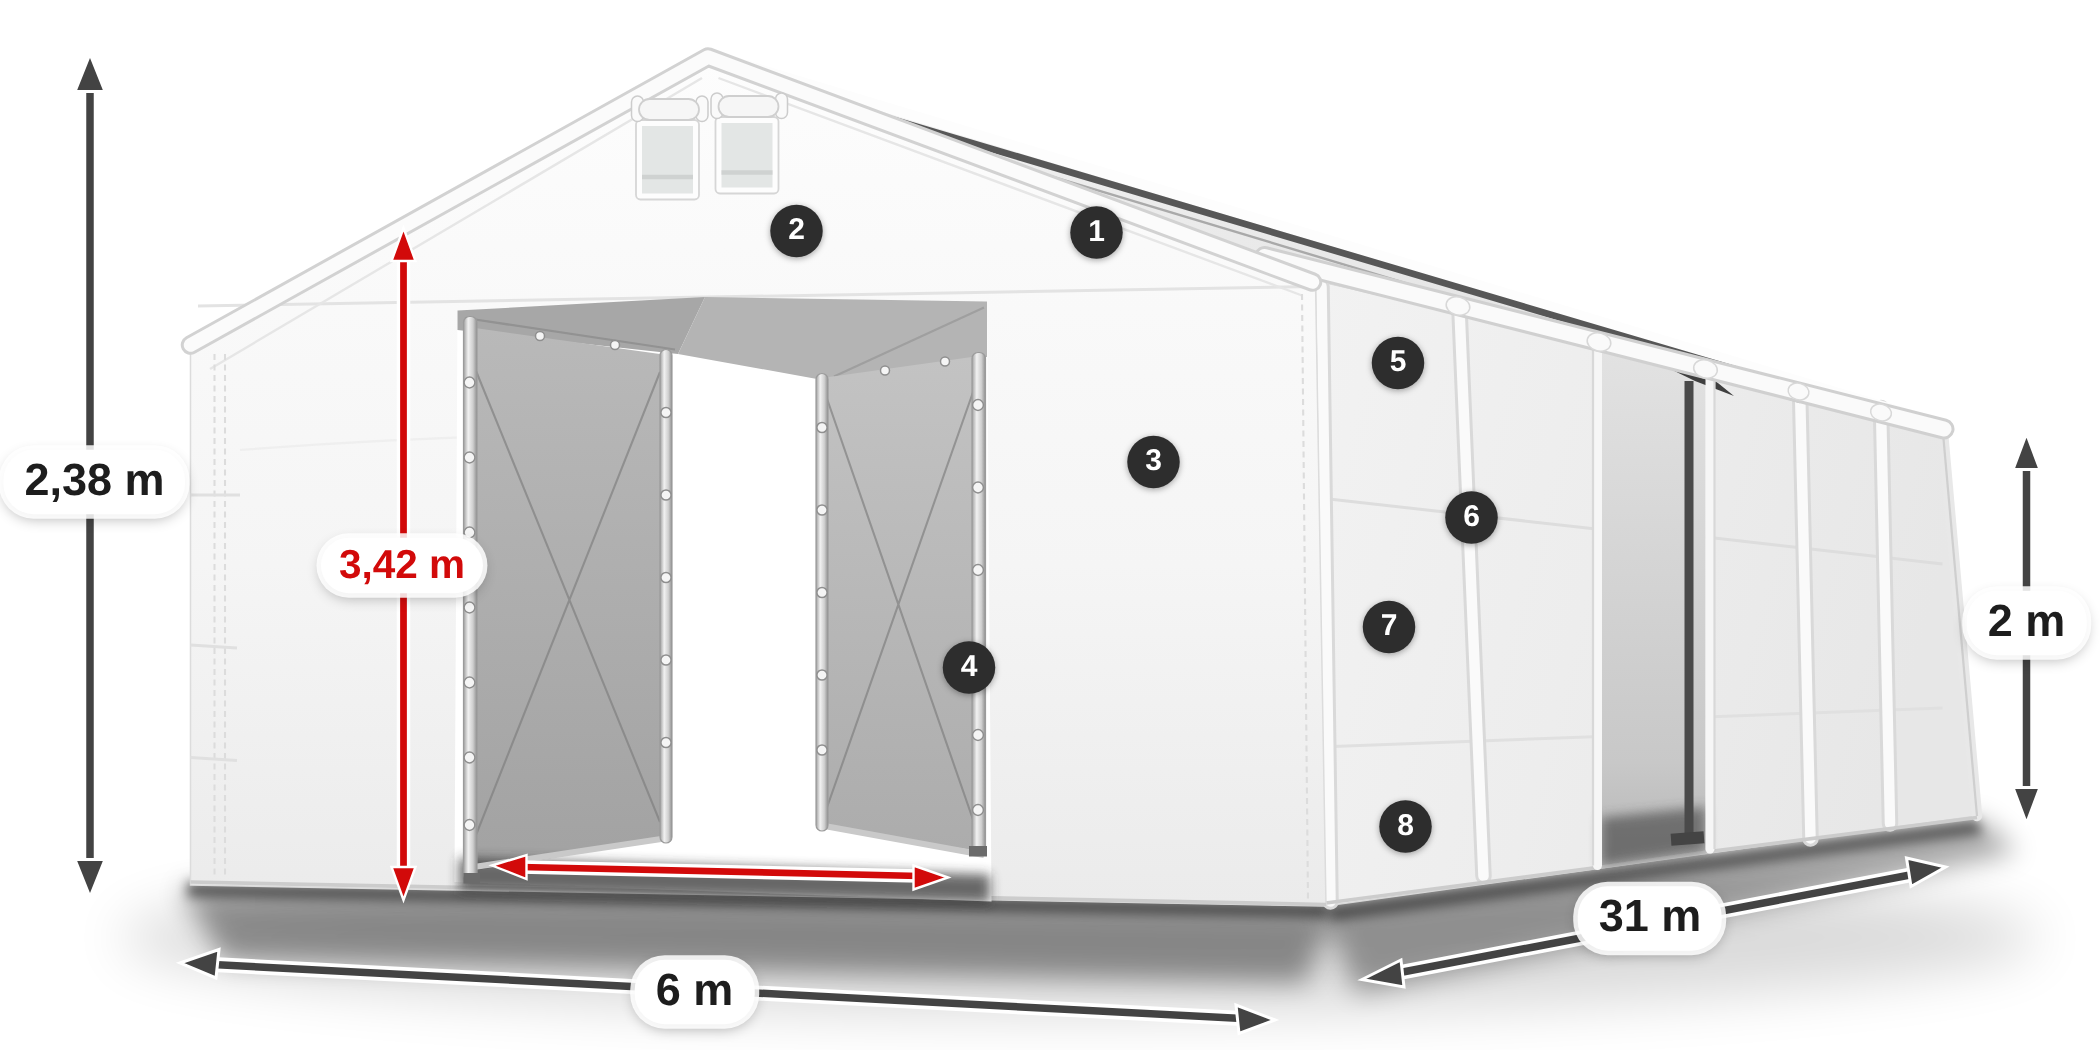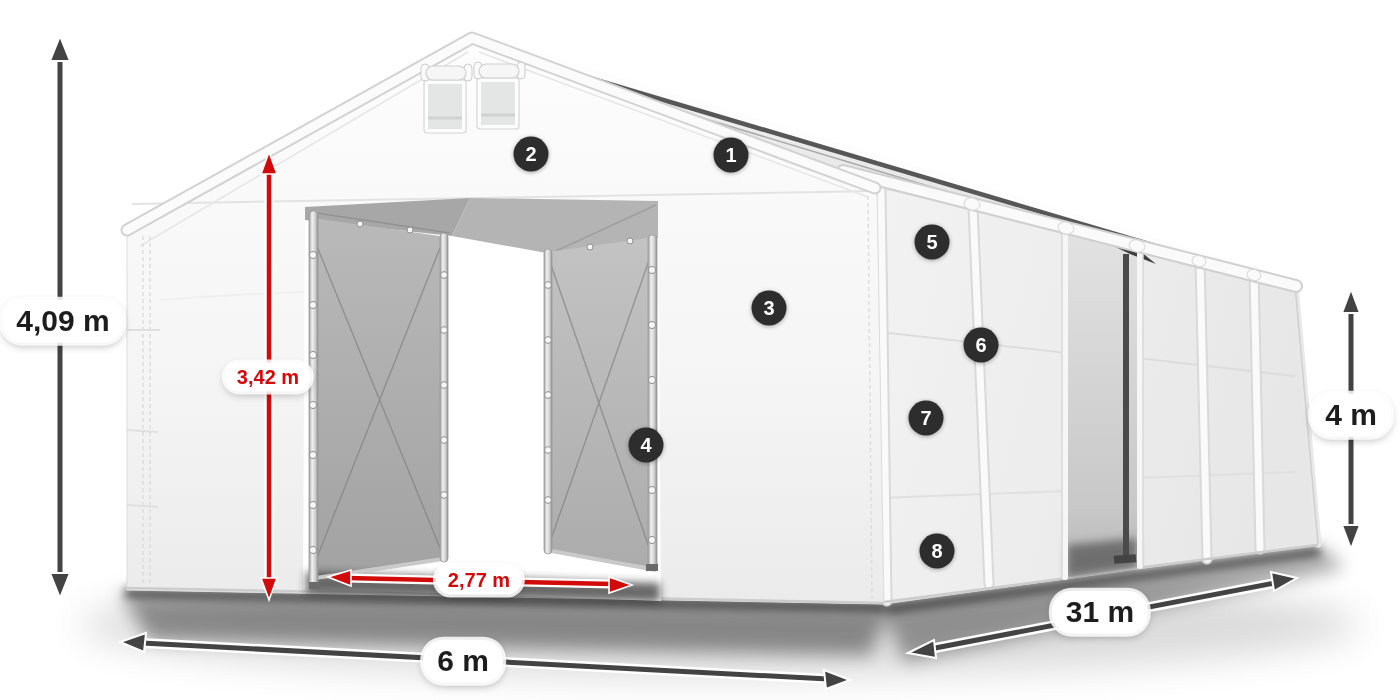--- a/index.html
+++ b/index.html
@@ -9,21 +9,21 @@
     font-family:"Liberation Sans", sans-serif;
   }
   .stage svg{position:absolute;left:0;top:0;}
   .dim{
     position:absolute;transform:translate(-50%,-50%);
     background:#ffffff;border-radius:20px;
     padding:4px 14px;white-space:nowrap;
     font-weight:bold;color:#1d1d1d;font-size:30px;line-height:1.15;
     box-shadow:0 0 0 3px rgba(255,255,255,.85), 0 3px 9px rgba(0,0,0,.30);
   }
-  .dim.red{color:var(--accent-red,#d20a0a);font-size:20px;padding:3px 12px;}
+  .dim.red{color:var(--accent-red,#d20a0a);font-size:27px;padding:3px 12px;}
   .badge{
     position:absolute;transform:translate(-50%,-50%);
     width:35px;height:35px;border-radius:50%;
     background:var(--badge-bg,#2d2d2d);color:var(--badge-text,#ffffff);
     display:flex;align-items:center;justify-content:center;
     font-weight:bold;font-size:20px;
     box-shadow:0 1px 4px rgba(0,0,0,.35);
     cursor:pointer;
   }
 </style>
@@ -286,20 +286,19 @@
 
 <div class="badge" style="left:731px;top:155px">1</div>
 <div class="badge" style="left:531px;top:154px">2</div>
 <div class="badge" style="left:769px;top:308px">3</div>
 <div class="badge" style="left:646px;top:445px">4</div>
 <div class="badge" style="left:932px;top:242px">5</div>
 <div class="badge" style="left:981px;top:345px">6</div>
 <div class="badge" style="left:926px;top:418px">7</div>
 <div class="badge" style="left:937px;top:551px">8</div>
 
-<div class="dim" style="left:63px;top:321px">4,09 m</div>
+<div class="dim" style="left:63px;top:321px">2,38 m</div>
 <div class="dim red" style="left:268px;top:377px">3,42 m</div>
-<div class="dim red" style="left:479px;top:580px">2,77 m</div>
 <div class="dim" style="left:463px;top:661px">6 m</div>
 <div class="dim" style="left:1100px;top:612px">31 m</div>
-<div class="dim" style="left:1351px;top:415px">4 m</div>
+<div class="dim" style="left:1351px;top:415px">2 m</div>
 
 </div>
 
 </body></html>

